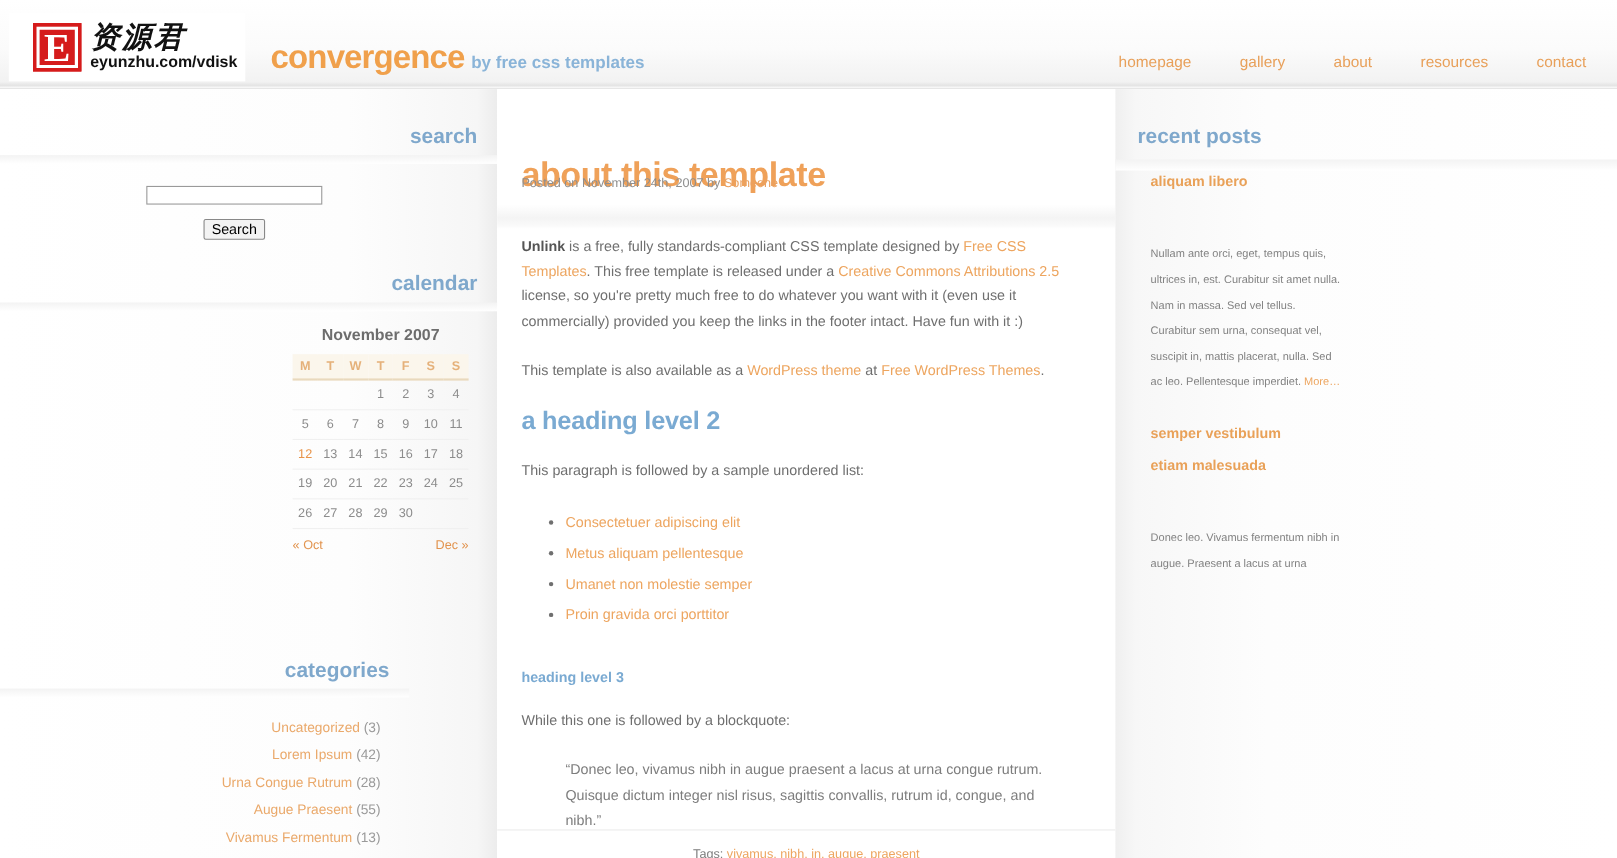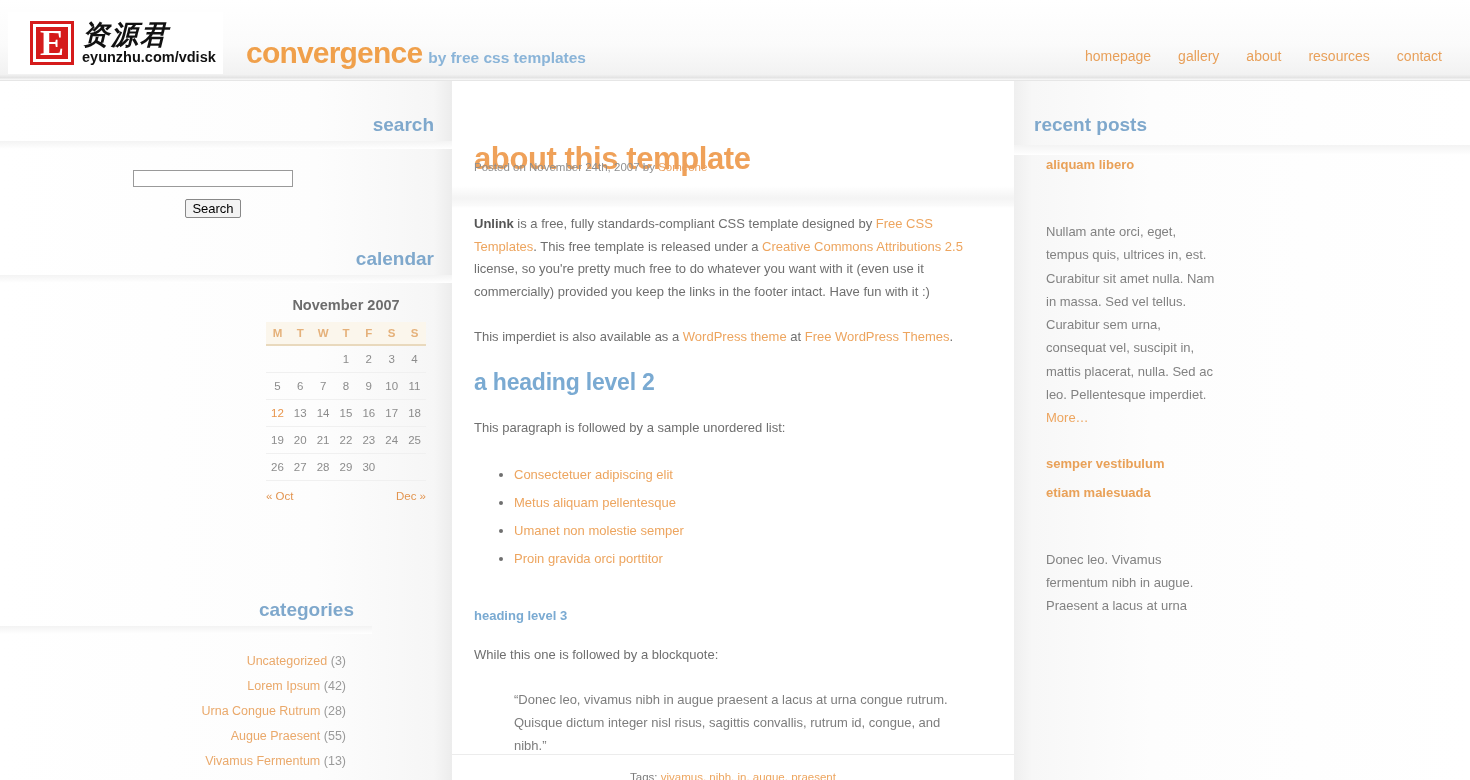--- a/index.html
+++ b/index.html
@@ -52,21 +52,21 @@
     font-size: 30px; font-weight: bold; color: #f0a04b;
     letter-spacing: -0.8px;
   }
   #brand-tag {
     font-size: 15.5px; font-weight: bold; color: #8ab4d8;
     margin-left: 6px;
   }
 
   #topnav {
     position: absolute; right: 28px; top: 48px;
-    display: flex; gap: 27px;
+    display: flex; gap: 44px;
   }
   #topnav a {
     font-size: 14px; color: #e8a05a; text-decoration: none;
   }
 
   
   #page { position: absolute; left: 0; top: 81px; width: 1470px; height: 699px; background: #ffffff; }
 
   #left-col {
     position: absolute; left: 0px; top: 0; width: 452px; height: 699px;
@@ -193,21 +193,21 @@
     background: linear-gradient(to bottom, #f3f3f3 0%, #fbfbfb 70%, #ffffff 100%);
   }
   #recent-list {
     position: absolute; left: 32px; top: 76px; width: 175px;
   }
   .rp-title {
     font-size: 13px; font-weight: bold; color: #e9a158;
     margin-bottom: 14px;
   }
   .rp-body {
-    font-size: 13px; color: #828282; line-height: 23.3px;
+    font-size: 10px; color: #828282; line-height: 23.3px;
     margin-bottom: 26px;
     margin-top: 48px;
   }
   .rp-body a { color: #eda55f; text-decoration: none; }
 </style>
 </head>
 <body>
 
 <div id="topbar">
 
@@ -340,21 +340,21 @@
     </div>
     <div id="meta-rule"></div>
 
     <div id="post-body">
 
       <p>
         <strong>Unlink</strong><span> is a free, fully standards-compliant CSS template designed by </span><a href="#">Free CSS Templates</a><span>. This free template is released under a </span><a href="#">Creative Commons Attributions 2.5</a><span> license, so you're pretty much free to do whatever you want with it (even use it commercially) provided you keep the links in the footer intact. Have fun with it :)</span>
       </p>
 
       <p>
-        <span>This imperdiet is also available as a </span><a href="#">WordPress theme</a><span> at </span><a href="#">Free WordPress Themes</a><span>.</span>
+        <span>This template is also available as a </span><a href="#">WordPress theme</a><span> at </span><a href="#">Free WordPress Themes</a><span>.</span>
       </p>
 
       <h2 class="h2">a heading level 2</h2>
 
       <p>This paragraph is followed by a sample unordered list:</p>
 
       <ul class="bullets" id="sample-list">
           <li><a href="#">Consectetuer adipiscing elit</a></li>
           <li><a href="#">Metus aliquam pellentesque</a></li>
           <li><a href="#">Umanet non molestie semper</a></li>

